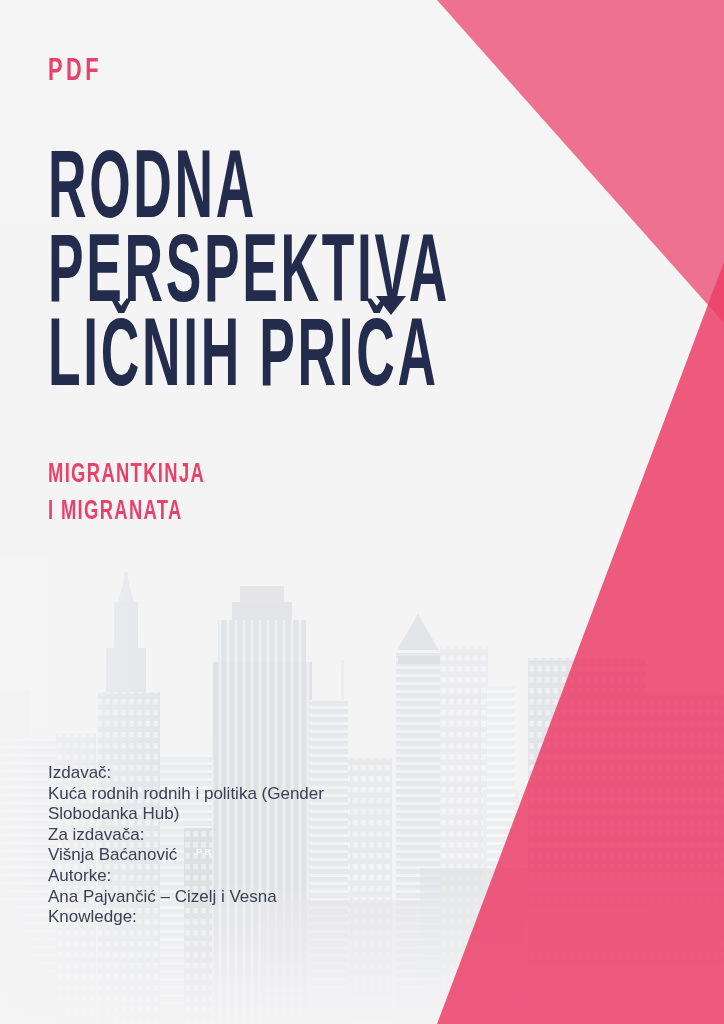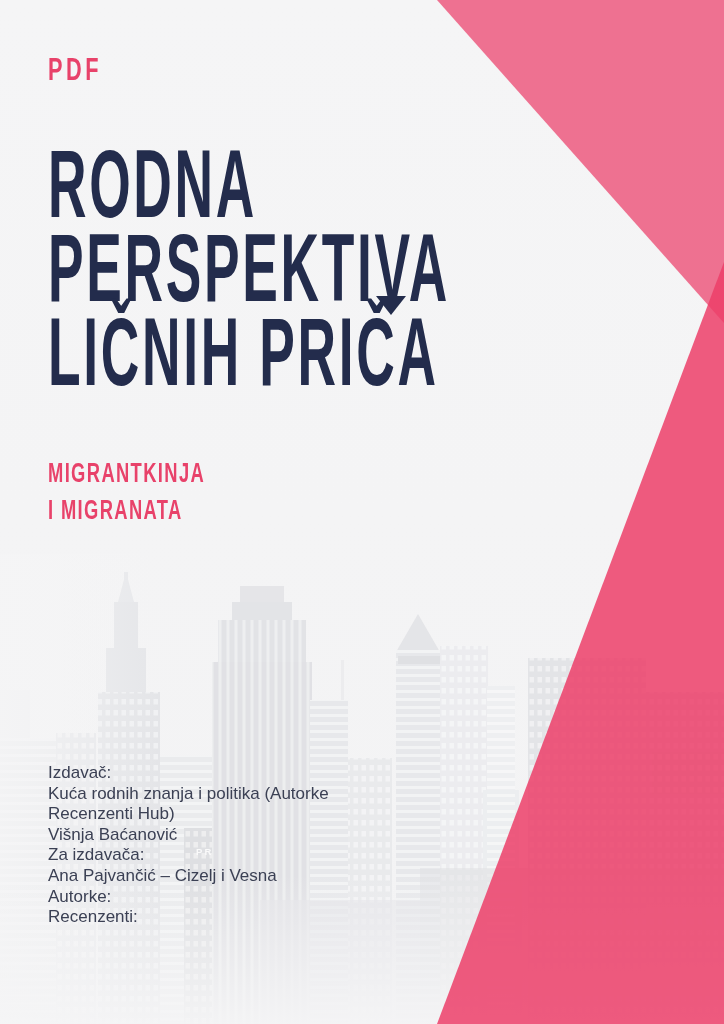--- a/index.html
+++ b/index.html
@@ -140,22 +140,22 @@
   </h1>
   <div class="title-arrow"></div>
 
   <div class="subtitle">
     <div>MIGRANTKINJA</div>
     <div>I MIGRANATA</div>
   </div>
 
   <div class="credits">
     <div>Izdavač:</div>
-    <div>Kuća rodnih znanja i politika (Autorke</div>
-    <div>Recenzenti Hub)</div>
+    <div>Kuća rodnih rodnih i politika (Gender</div>
+    <div>Slobodanka Hub)</div>
+    <div>Za izdavača:</div>
     <div>Višnja Baćanović</div>
-    <div>Za izdavača:</div>
+    <div>Autorke:</div>
     <div>Ana Pajvančić – Cizelj i Vesna</div>
-    <div>Autorke:</div>
-    <div>Recenzenti:</div>
+    <div>Knowledge:</div>
   </div>
 
 </div>
 
 </body></html>

